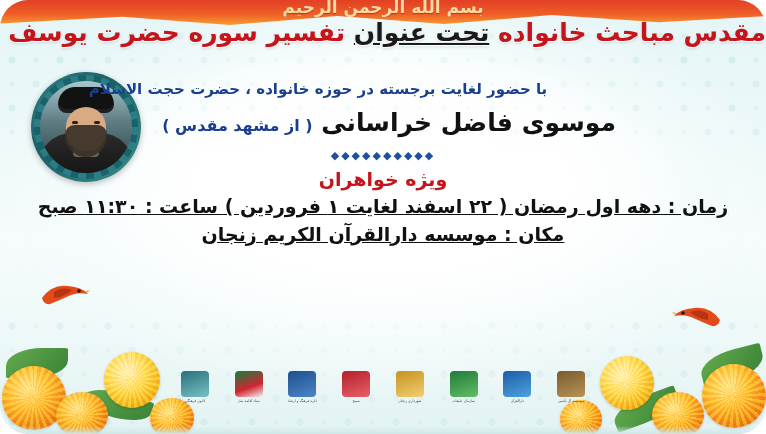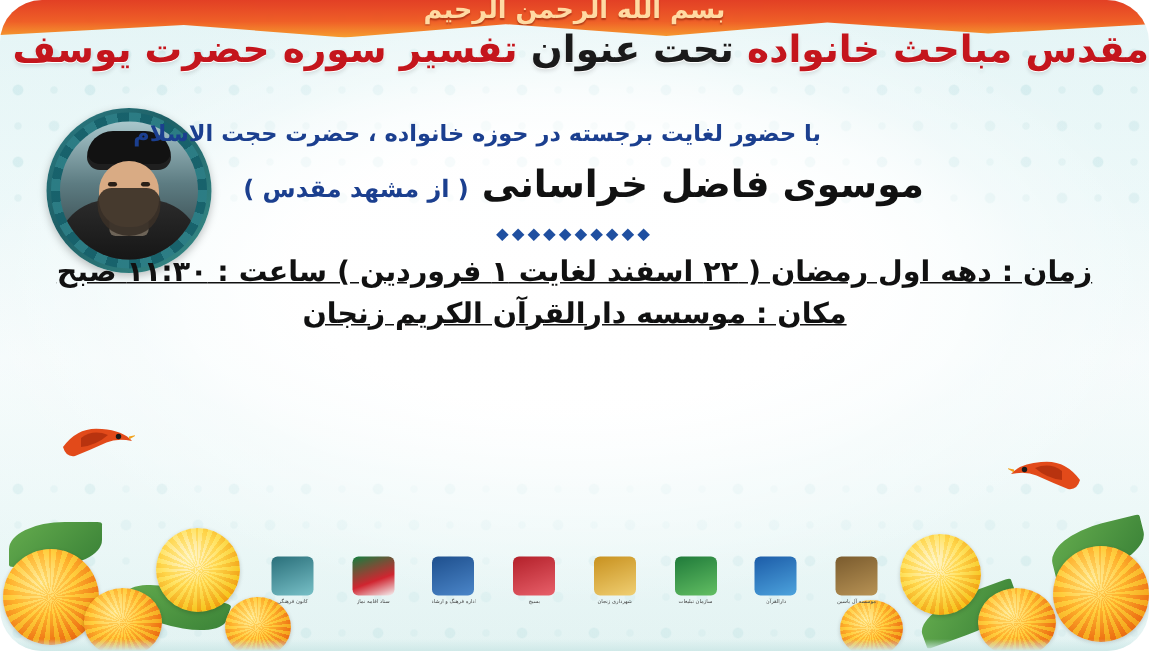--- a/index.html
+++ b/index.html
@@ -79,20 +79,21 @@
     text-align: center;
     font-size: 25px;
     font-weight: bold;
     color: #c4151c;
     text-shadow: 0 1px 0 #ffffff, 0 2px 3px rgba(0,0,0,0.12);
     white-space: nowrap;
     direction: rtl;
   }
   .title-line .dark {
     color: #1a1a1a;
+    text-decoration: underline;
   }
   .title-line .red {
     color: #c4151c;
   }
 
   
   .photo-frame {
     position: absolute;
     top: 72px;
     right: 625px;
@@ -346,20 +347,21 @@
 
   <div class="speaker-pre">با حضور لغایت برجسته در حوزه خانواده ، حضرت حجت الاسلام</div>
   <div class="speaker-name">
     <span>موسوی فاضل خراسانی</span>
     <span class="city">( از مشهد مقدس )</span>
   </div>
 
   <div class="diamonds">◆◆◆◆◆◆◆◆◆◆</div>
 
   <div class="session session-1">
+    <div class="audience">ویژه خواهران</div>
     <div class="row">زمان : دهه اول رمضان ( ۲۲ اسفند لغایت ۱ فروردین )  ساعت : ۱۱:۳۰ صبح</div>
     <div class="row">مکان : موسسه دارالقرآن الکریم زنجان</div>
   </div>
 
 
   <svg class="bird" style="left:38px; top:278px;" viewBox="0 0 52 30">
     <path d="M4 20 Q14 6 30 8 Q44 9 50 16 Q40 14 33 17 Q22 22 12 26 Q6 27 4 20 Z" fill="#e24a1a"></path>
     <path d="M16 14 Q24 8 34 12 Q26 19 16 20 Z" fill="#b8330f"></path>
     <circle cx="41" cy="13" r="1.8" fill="#1a1a1a"></circle>
     <path d="M48 13 L53 12 L48 15 Z" fill="#f2a21d"></path>

